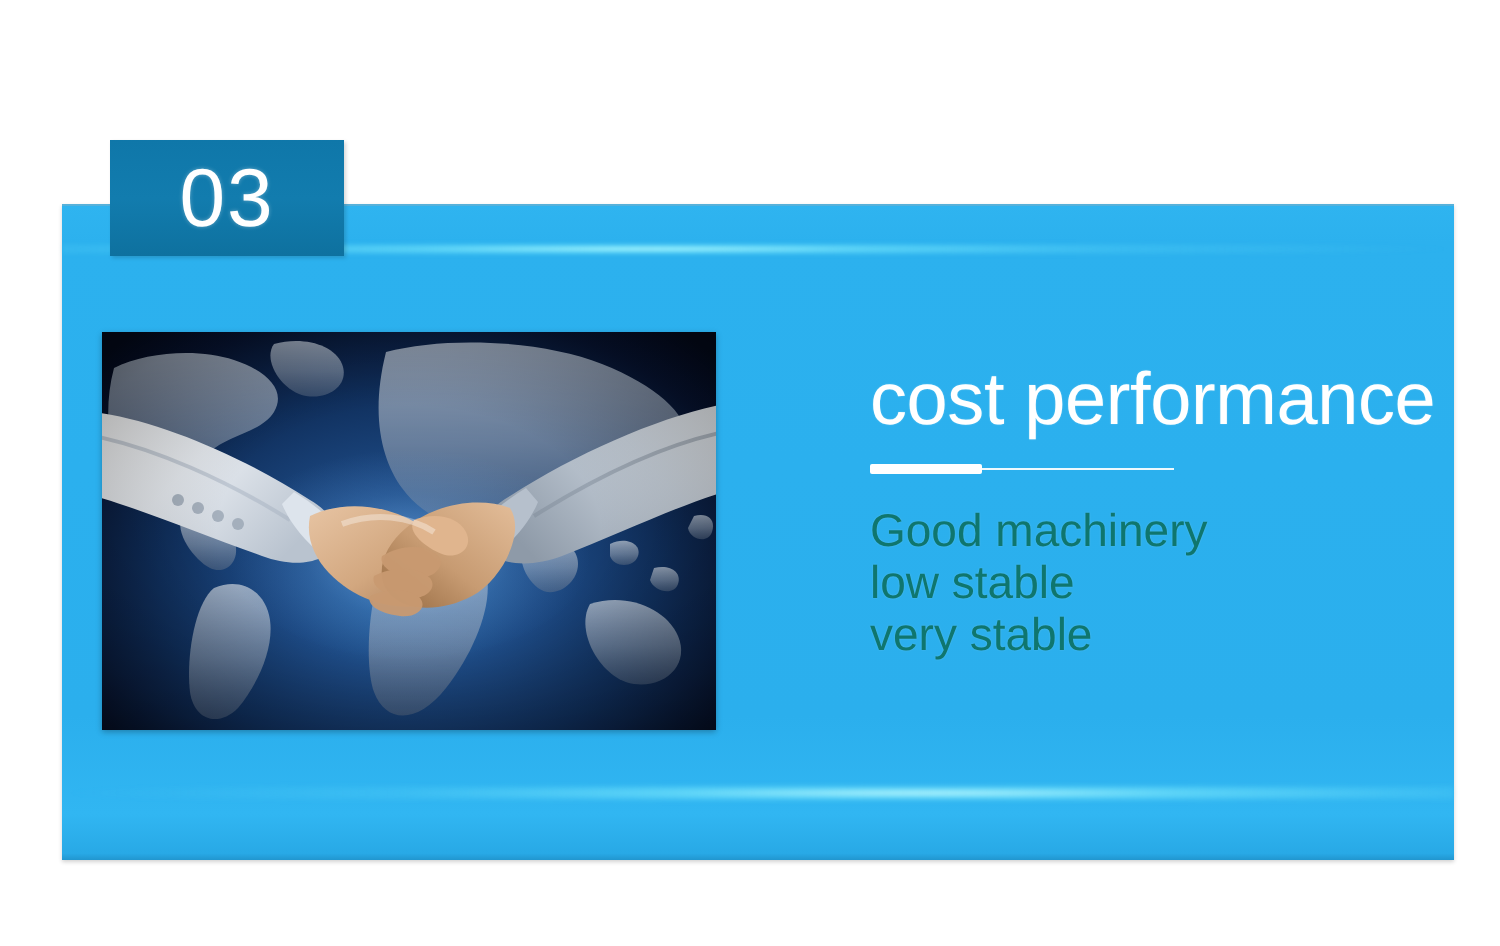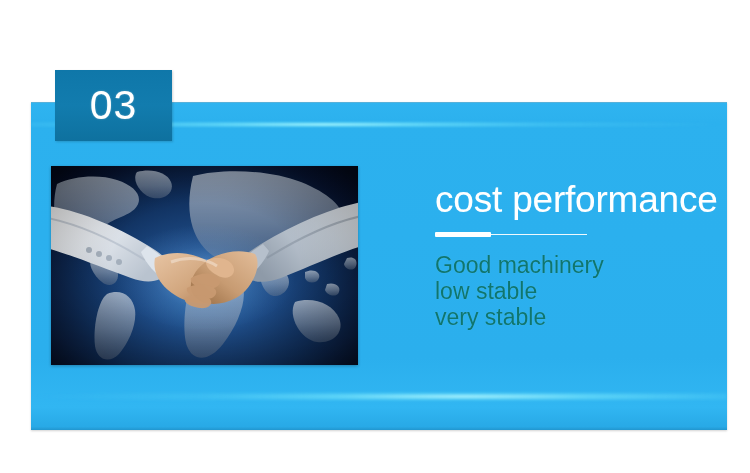--- a/index.html
+++ b/index.html
@@ -69,21 +69,21 @@
                 rgba(110,230,255,0.0) 100%);
     filter: blur(1.4px);
   }
 
   
   #number-badge {
     position: absolute;
     left: 55px;
     top: 70px;
     width: 117px;
-    height: 71px;
+    height: 58px;
     background: linear-gradient(180deg, #0F77A9 0%, #127CAE 50%, #0E719F 100%);
     display: flex;
     align-items: center;
     justify-content: center;
     box-shadow: 1px 1px 2px rgba(0,0,0,0.16);
   }
   #number-badge-label {
     color: #ffffff;
     font-size: 41px;
     line-height: 1;

